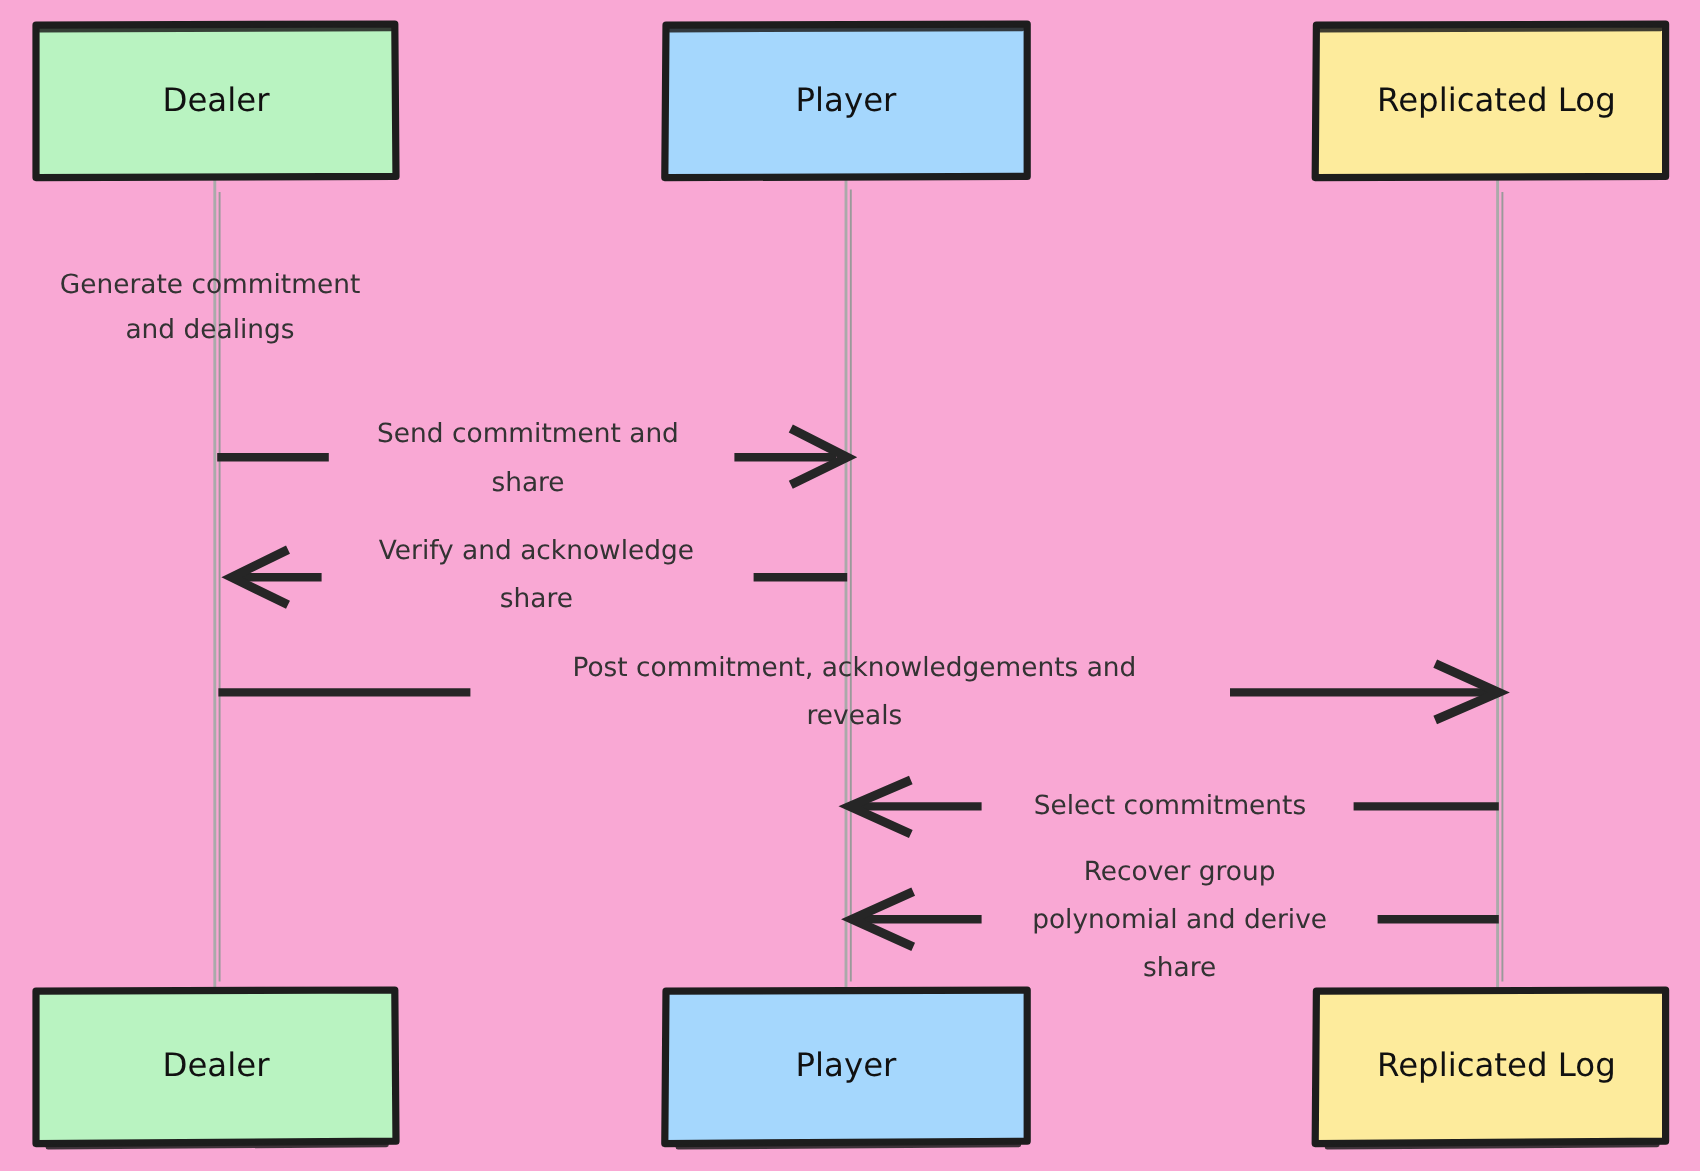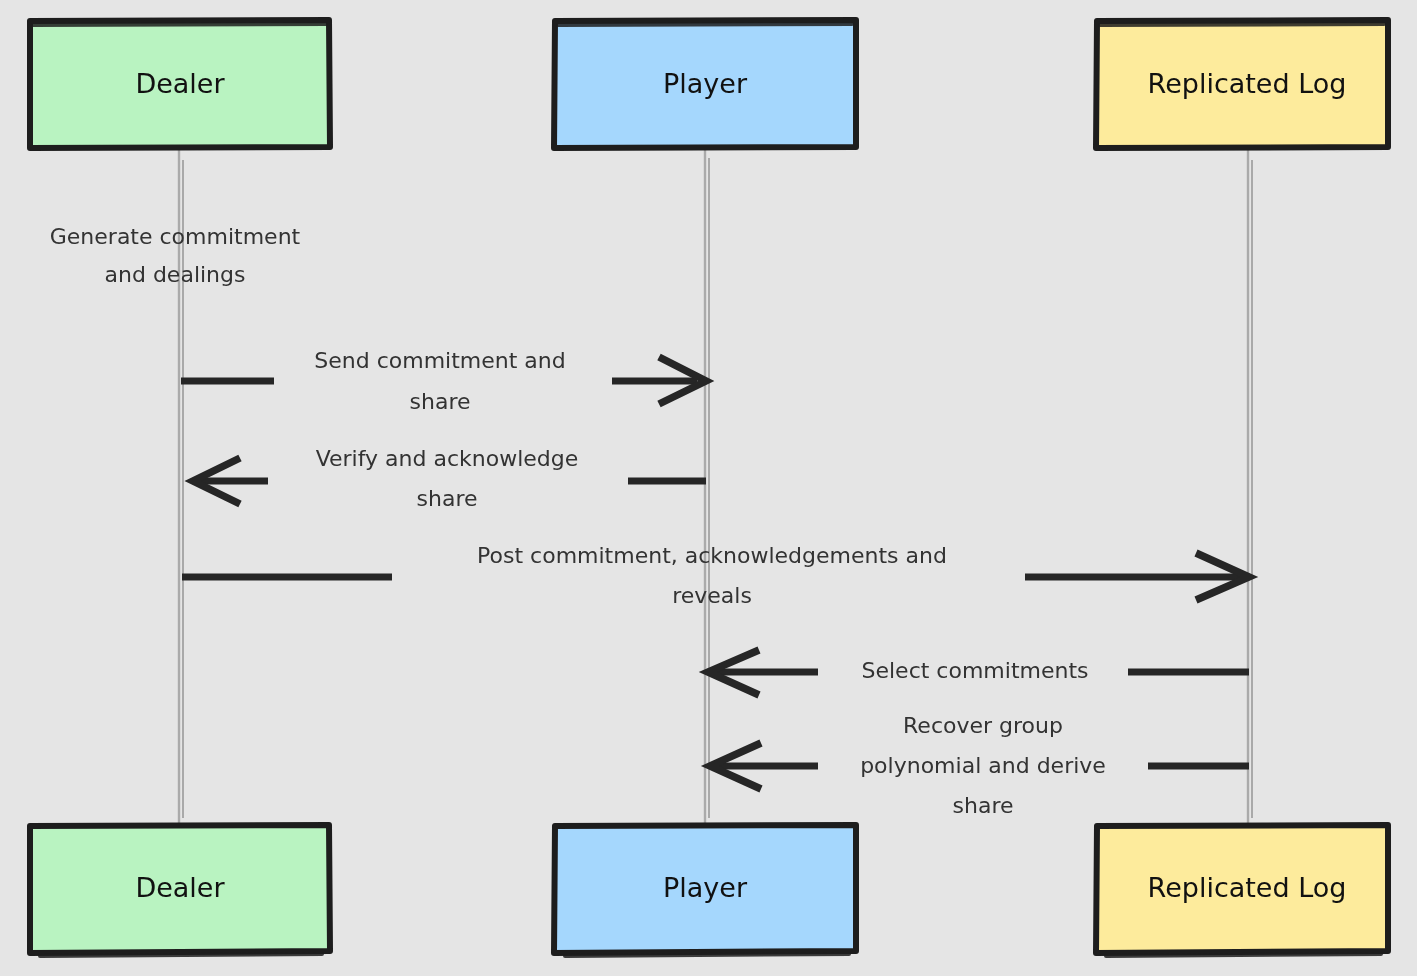--- a/index.html
+++ b/index.html
@@ -4,21 +4,21 @@
 <style>
   html, body {
     margin: 0;
     padding: 0;
     background: #000000;
   }
   #stage {
     position: relative;
     width: 1417px;
     height: 976px;
-    background: #e5e5e5;
+    background: #f9a8d4;
     overflow: hidden;
     font-family: "DejaVu Sans", sans-serif;
   }
   svg#diagram {
     position: absolute;
     left: 0;
     top: 0;
     width: 1417px;
     height: 976px;
     display: block;

